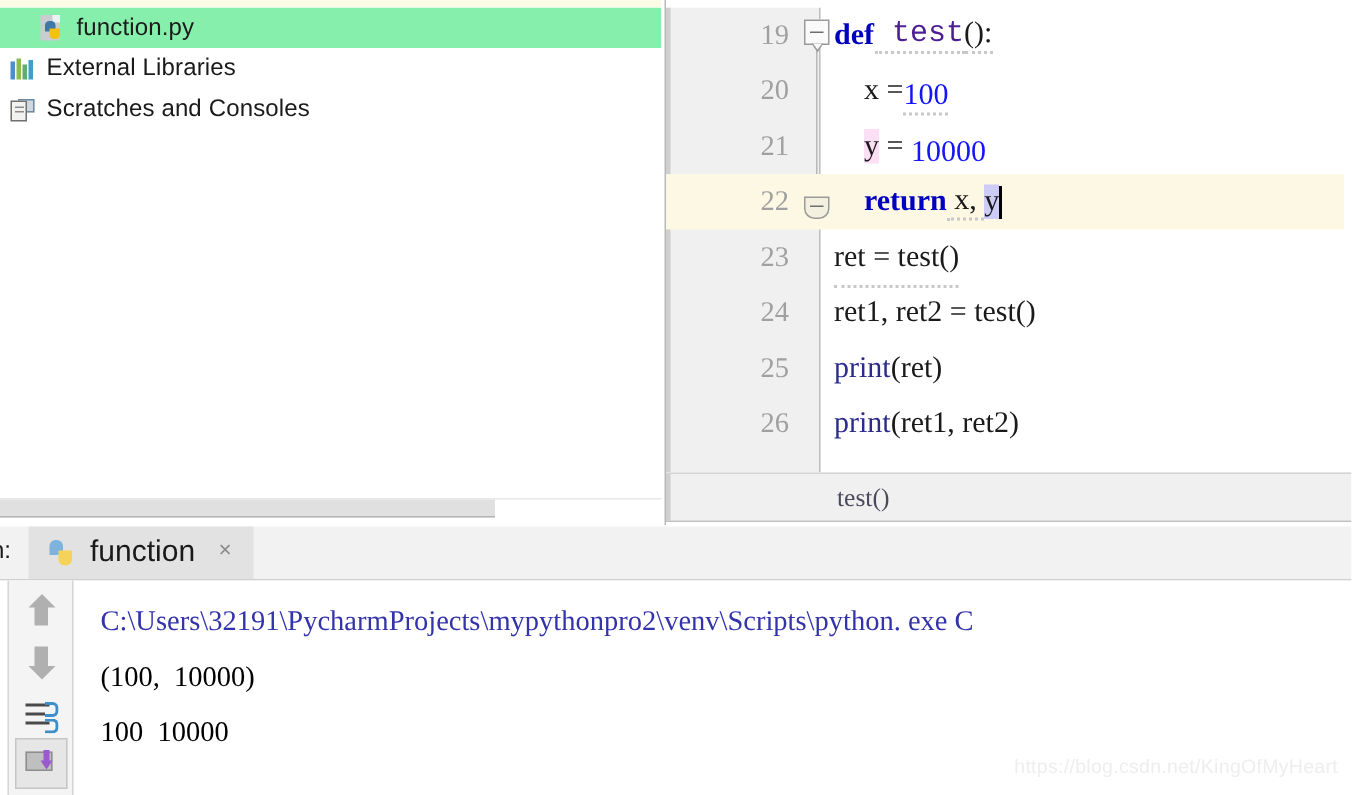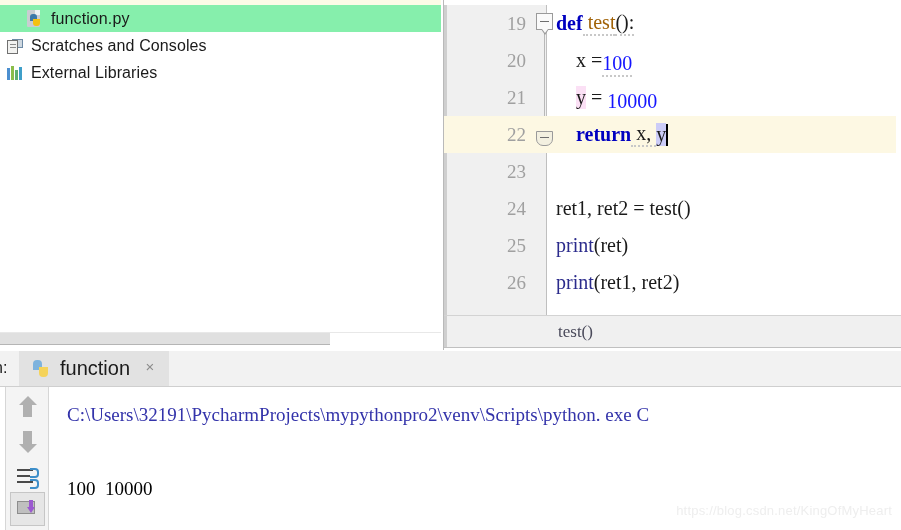--- a/index.html
+++ b/index.html
@@ -181,21 +181,21 @@
     position: absolute; left: 112px; top: 0;
     height: 37px;
     display: flex; align-items: center;
     font-family: "Liberation Serif", serif;
     font-size: 20px;
     color: #1a1a1a;
     white-space: pre;
   }
   .kw   { color: #0000c0; font-weight: bold; }
   .num  { color: #1414ff; margin-top: 8px; }
-  .fn   { color: #a16207; }
+  .fn   { color: #4c1d95; font-family: Liberation Mono, monospace; }
   .call { color: #2b2b8c; }
   .hl-pink { background: #fbe0f5; }
   .hl-blue { background: #ccccf7; }
   .squig {
     border-bottom: 2px dotted #c8c8c8;
   }
   .caret {
     display: inline-block;
     width: 2px; height: 22px;
     background: #000;
@@ -447,37 +447,37 @@
       <span class="tree-icon ic-pyfile">
         <span class="page"></span>
           <span class="fold"></span>
         <span class="pyb"></span>
           <span class="pyy"></span>
       </span>
       <span class="label">function.py</span>
     </div>
 
     <div class="tree-row">
-      <span class="tree-icon ic-scratch">
-        <span class="back"></span>
-          <span class="front"></span>
-      </span>
-      <span class="label">Scratches and Consoles</span>
-    </div>
-
-    <div class="tree-row">
       <span class="tree-icon ic-libs">
         <i></i>
           <i></i>
           <i></i>
           <i></i>
       </span>
       <span class="label">External Libraries</span>
     </div>
 
+    <div class="tree-row">
+      <span class="tree-icon ic-scratch">
+        <span class="back"></span>
+          <span class="front"></span>
+      </span>
+      <span class="label">Scratches and Consoles</span>
+    </div>
+
   </div>
 
   <div class="proj-hscroll-track"></div>
   <div class="proj-hscroll-thumb"></div>
 
   <div class="v-splitter"></div>
   <div class="v-splitter-line"></div>
 
   <div class="editor">
 
@@ -509,20 +509,21 @@
     <div class="code-line current" style="top:111px;">
       <span class="lineno">22</span>
       <span class="code-text"><span>    </span><span class="kw">return</span><span class="squig"> x, </span><span class="hl-blue">y</span><span class="caret"></span></span>
     </div>
     <div class="fold-marker" style="top:122px;">
       <span class="fold-bot"></span>
     </div>
 
     <div class="code-line" style="top:148px;">
       <span class="lineno">23</span>
+      <span class="code-text squig">ret = test()</span>
     </div>
 
     <div class="code-line" style="top:185px;">
       <span class="lineno">24</span>
       <span class="code-text">ret1, ret2 = test()</span>
     </div>
 
     <div class="code-line" style="top:222px;padding-left:19px;">
       <span class="lineno">25</span>
       <span class="code-text"><span class="call">print</span><span>(ret)</span></span>
@@ -575,20 +576,21 @@
           </span>
         </div>
         <div class="print-btn">
           <span class="body"></span>
           <span class="dl"></span>
         </div>
       </div>
 
       <div class="console">
         <div class="console-line c-path" style="top:8px;">C:\Users\32191\PycharmProjects\mypythonpro2\venv\Scripts\python. exe C</div>
+        <div class="console-line c-out" style="top:45px;">(100,  10000)</div>
         <div class="console-line c-out" style="top:82px;">100  10000</div>
       </div>
 
     </div>
   </div>
 
   <div class="watermark">https://blog.csdn.net/KingOfMyHeart</div>
 
 </div>
 

